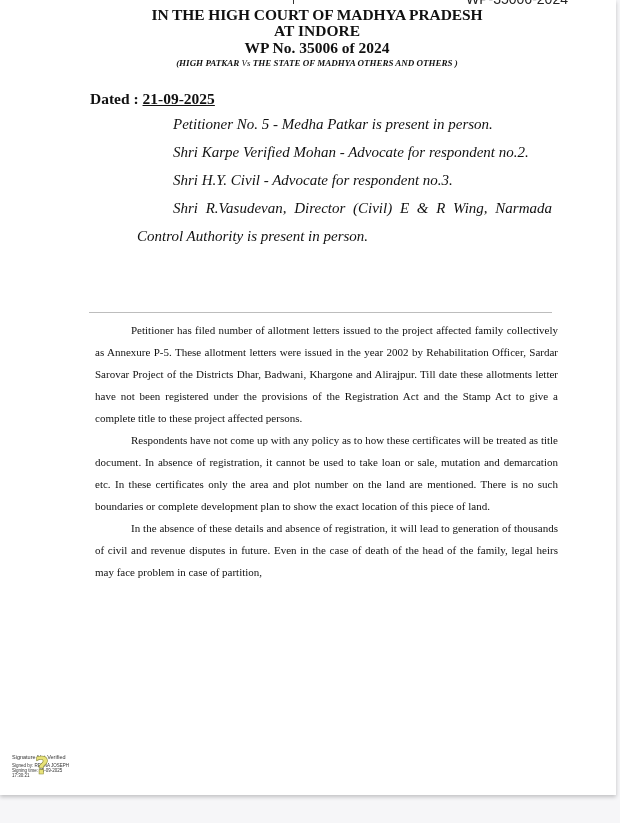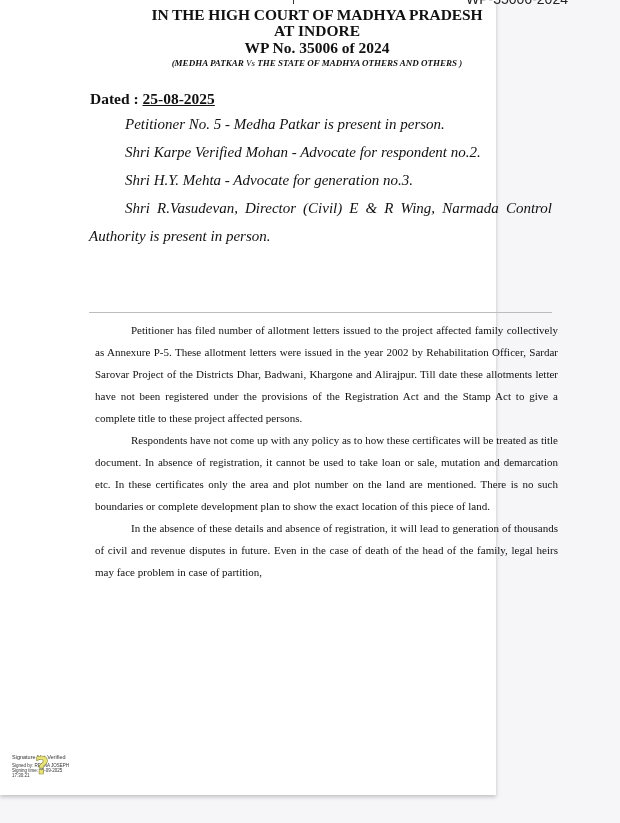--- a/index.html
+++ b/index.html
@@ -5,21 +5,21 @@
   html, body { margin: 0; padding: 0; }
   body {
     width: 620px; height: 823px; overflow: hidden;
     background: #f6f6f8;
     font-family: "Liberation Serif", "DejaVu Serif", serif;
     color: #111;
     position: relative;
   }
   .page {
     position: absolute; left: 0; top: 0;
-    width: 496px; height: 795px;
+    width: 616px; height: 795px;
     background: #ffffff;
     box-shadow: 0 2px 4px rgba(0,0,0,0.22);
   }
   .top-mark {
     position: absolute; top: -9px; left: 466px;
     font-family: "Liberation Sans", sans-serif;
     font-size: 14px; color: #222; white-space: nowrap;
   }
   .top-tick {
     position: absolute; top: 0; left: 293px; width: 1px; height: 4px; background: #333;
@@ -37,21 +37,21 @@
     position: absolute; top: 90px; left: 90px;
     font-size: 15.5px; font-weight: bold;
   }
   .dated .date-val { text-decoration: underline; font-weight: bold; }
 
   .appearances {
     position: absolute; top: 110px; left: 89px; width: 463px;
     font-style: italic; font-size: 15px; line-height: 28px;
   }
   .appearances p { margin: 0; text-align: justify; }
-  .appearances .indent { text-indent: 36px; }
+  .appearances .indent { text-indent: 36px; margin-left: 48px; }
 
   .divider {
     position: absolute; top: 312px; left: 89px; width: 463px; height: 1px; background: #bdbdbd;
   }
 
   .body-text {
     position: absolute; top: 319px; left: 95px; width: 463px;
     font-size: 11px; line-height: 22px;
   }
   .body-text p { margin: 0; text-align: justify; text-indent: 36px; }
@@ -74,34 +74,34 @@
 
 <div class="page">
   <div class="top-tick"></div>
   <div class="top-mark">WP-35006-2024</div>
 
   <div class="header">
     <div class="h1">IN THE HIGH COURT OF MADHYA PRADESH</div>
     <div class="h2">AT INDORE</div>
     <div class="h3">WP No. 35006 of 2024</div>
     <div class="parties">
-      <span>(MEDHA PATKAR</span>
+      <span>(HIGH PATKAR</span>
       <span class="vs">Vs</span>
       <span>THE STATE OF MADHYA OTHERS AND OTHERS )</span>
     </div>
   </div>
 
   <div class="dated">
-    <span>Dated : </span><span class="date-val">25-08-2025</span>
+    <span>Dated : </span><span class="date-val">21-09-2025</span>
   </div>
 
   <div class="appearances">
     <p class="indent">Petitioner No. 5 - Medha Patkar is present in person.</p>
     <p class="indent">Shri Karpe Verified Mohan - Advocate for respondent no.2.</p>
-    <p class="indent">Shri H.Y. Mehta - Advocate for generation no.3.</p>
+    <p class="indent">Shri H.Y. Civil - Advocate for respondent no.3.</p>
     <p class="indent">Shri R.Vasudevan, Director (Civil) E &amp; R Wing, Narmada Control Authority is present in person.</p>
   </div>
 
   <div class="divider"></div>
 
   <div class="body-text">
     <p>Petitioner has filed number of allotment letters issued to the project affected family collectively as Annexure P-5. These allotment letters were issued in the year 2002 by Rehabilitation Officer, Sardar Sarovar Project of the Districts Dhar, Badwani, Khargone and Alirajpur. Till date these allotments letter have not been registered under the provisions of the Registration Act and the Stamp Act to give a complete title to these project affected persons.</p>
     <p>Respondents have not come up with any policy as to how these certificates will be treated as title document. In absence of registration, it cannot be used to take loan or sale, mutation and demarcation etc. In these certificates only the area and plot number on the land are mentioned. There is no such boundaries or complete development plan to show the exact location of this piece of land.</p>
     <p>In the absence of these details and absence of registration, it will lead to generation of thousands of civil and revenue disputes in future. Even in the case of death of the head of the family, legal heirs may face problem in case of partition,</p>
   </div>

